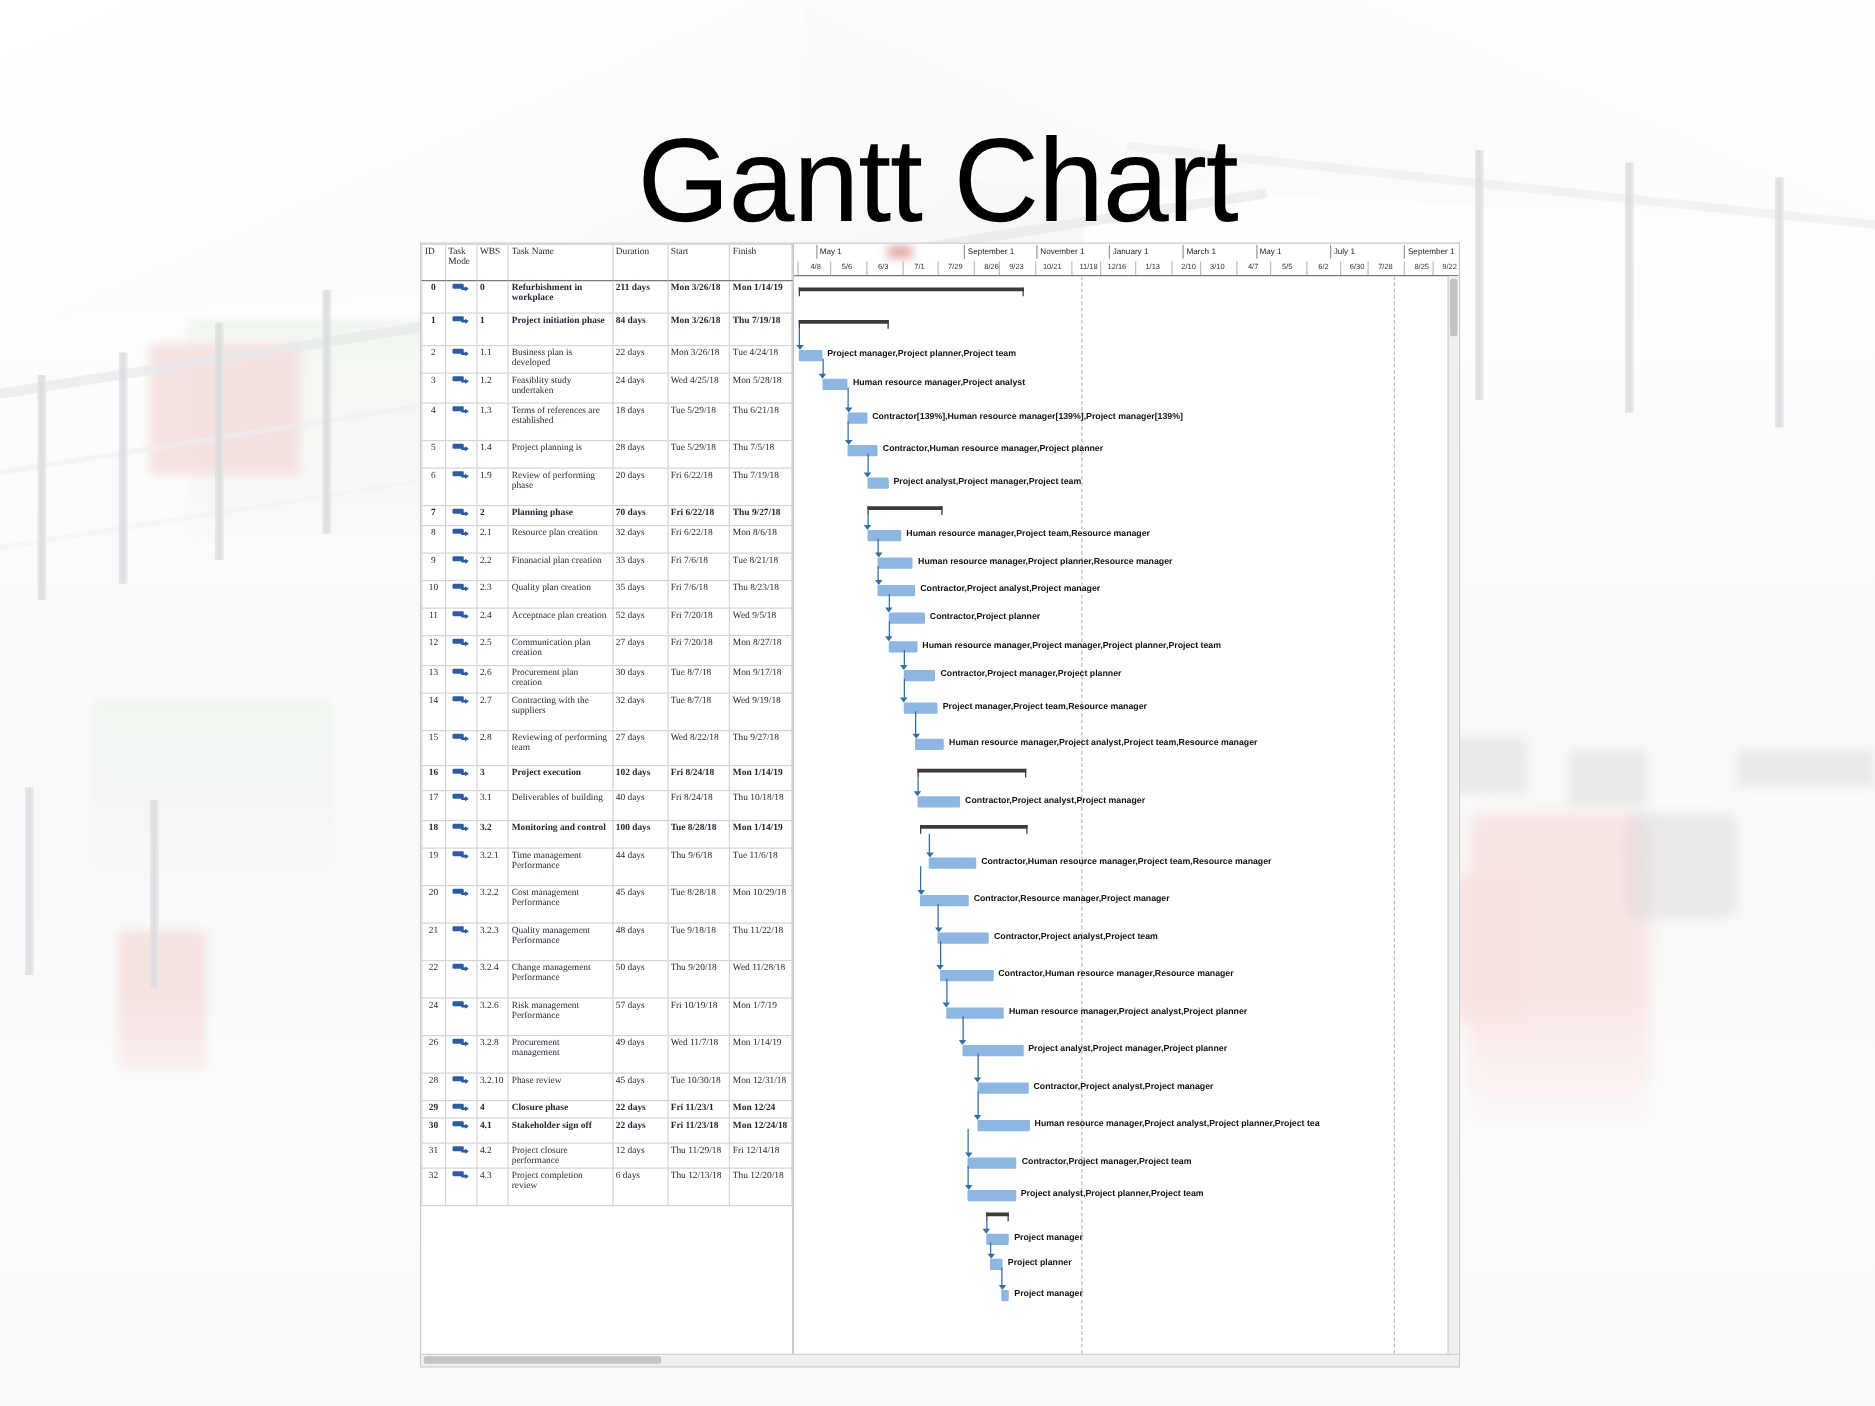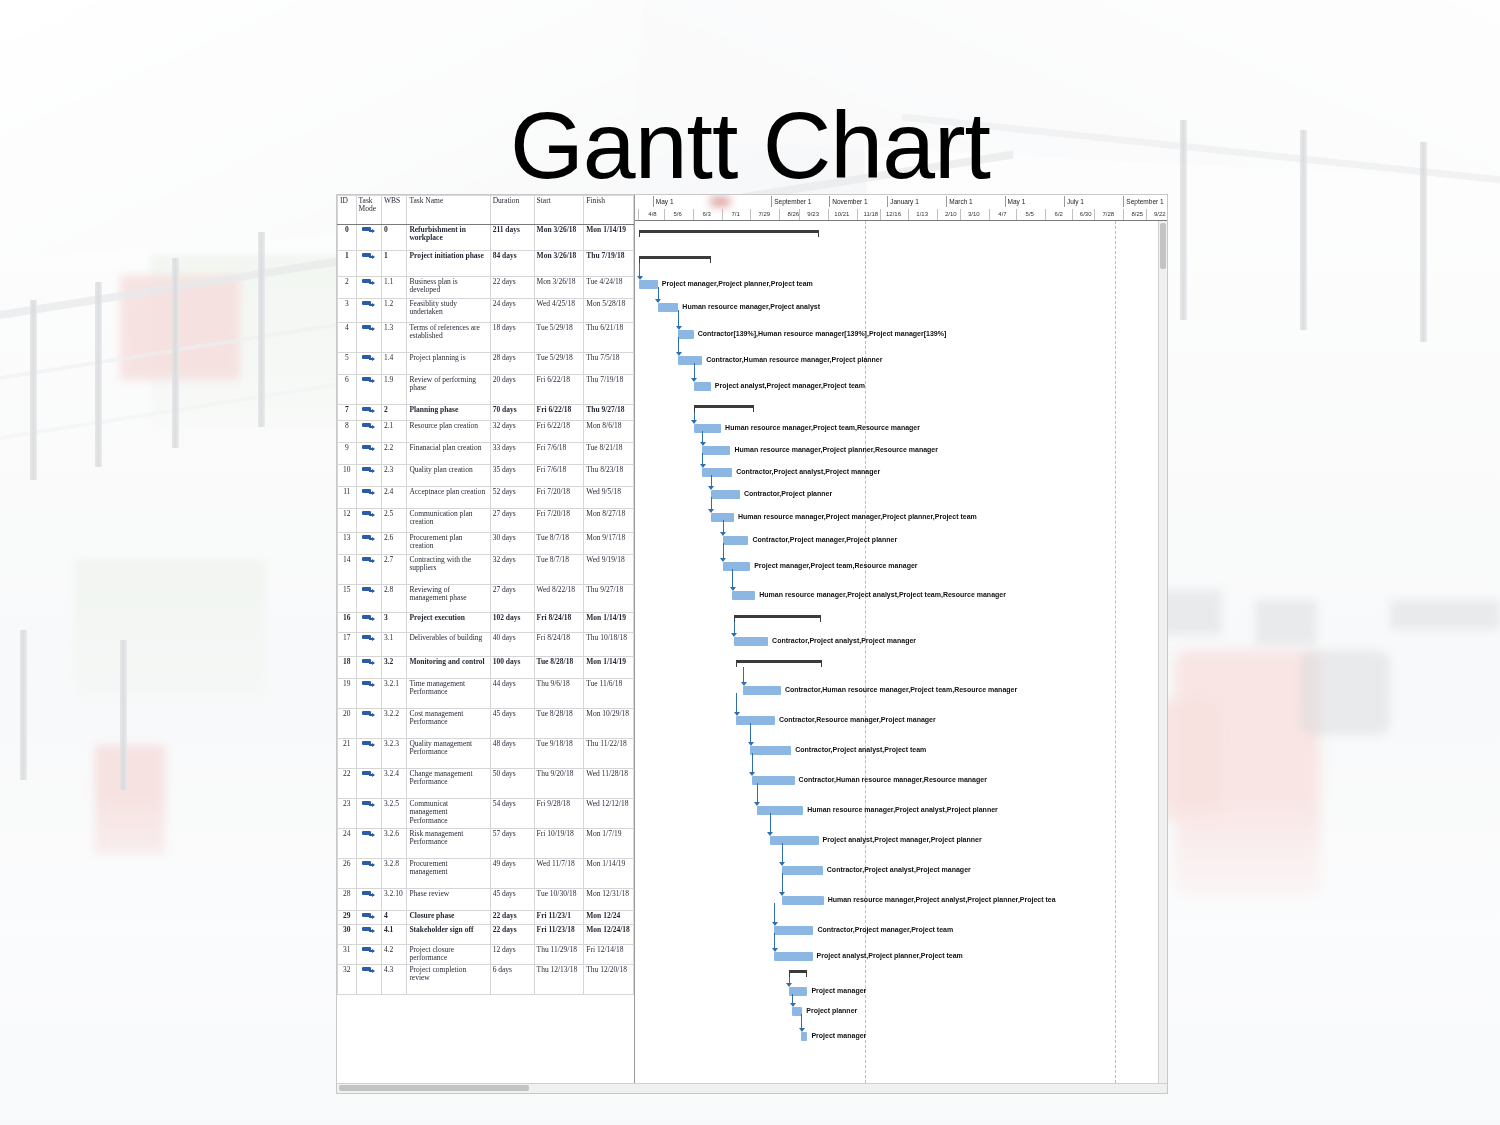--- a/index.html
+++ b/index.html
@@ -320,21 +320,21 @@
               <td>2.7</td>
               <td class="name ind2">Contracting with the suppliers</td>
               <td>32 days</td>
               <td>Tue 8/7/18</td>
               <td>Wed 9/19/18</td>
             </tr>
             <tr style="height: 28px;">
               <td class="id">15</td>
               <td class="mode"><span class="tmicon"><i class="b1"></i><i class="b2"></i><i class="b3"></i></span></td>
               <td>2.8</td>
-              <td class="name ind2">Reviewing of management phase</td>
+              <td class="name ind2">Reviewing of performing team</td>
               <td>27 days</td>
               <td>Wed 8/22/18</td>
               <td>Thu 9/27/18</td>
             </tr>
             <tr class="summary" style="height: 20px;">
               <td class="id">16</td>
               <td class="mode"><span class="tmicon"><i class="b1"></i><i class="b2"></i><i class="b3"></i></span></td>
               <td>3</td>
               <td class="name ind1">Project execution</td>
               <td>102 days</td>
@@ -387,29 +387,20 @@
               <td>Thu 11/22/18</td>
             </tr>
             <tr style="height: 30px;">
               <td class="id">22</td>
               <td class="mode"><span class="tmicon"><i class="b1"></i><i class="b2"></i><i class="b3"></i></span></td>
               <td>3.2.4</td>
               <td class="name ind3">Change management Performance</td>
               <td>50 days</td>
               <td>Thu 9/20/18</td>
               <td>Wed 11/28/18</td>
-            </tr>
-            <tr style="height: 30px;">
-              <td class="id">23</td>
-              <td class="mode"><span class="tmicon"><i class="b1"></i><i class="b2"></i><i class="b3"></i></span></td>
-              <td>3.2.5</td>
-              <td class="name ind3">Communicat management Performance</td>
-              <td>54 days</td>
-              <td>Fri 9/28/18</td>
-              <td>Wed 12/12/18</td>
             </tr>
             <tr style="height: 30px;">
               <td class="id">24</td>
               <td class="mode"><span class="tmicon"><i class="b1"></i><i class="b2"></i><i class="b3"></i></span></td>
               <td>3.2.6</td>
               <td class="name ind3">Risk management Performance</td>
               <td>57 days</td>
               <td>Fri 10/19/18</td>
               <td>Mon 1/7/19</td>
             </tr>

